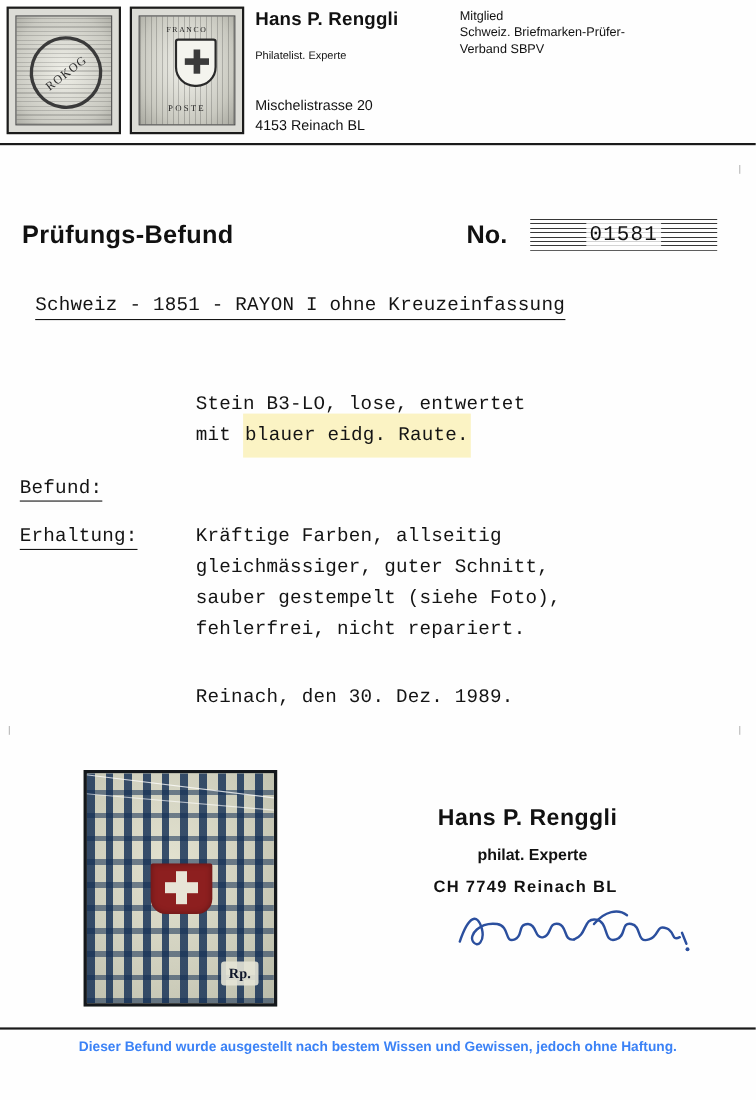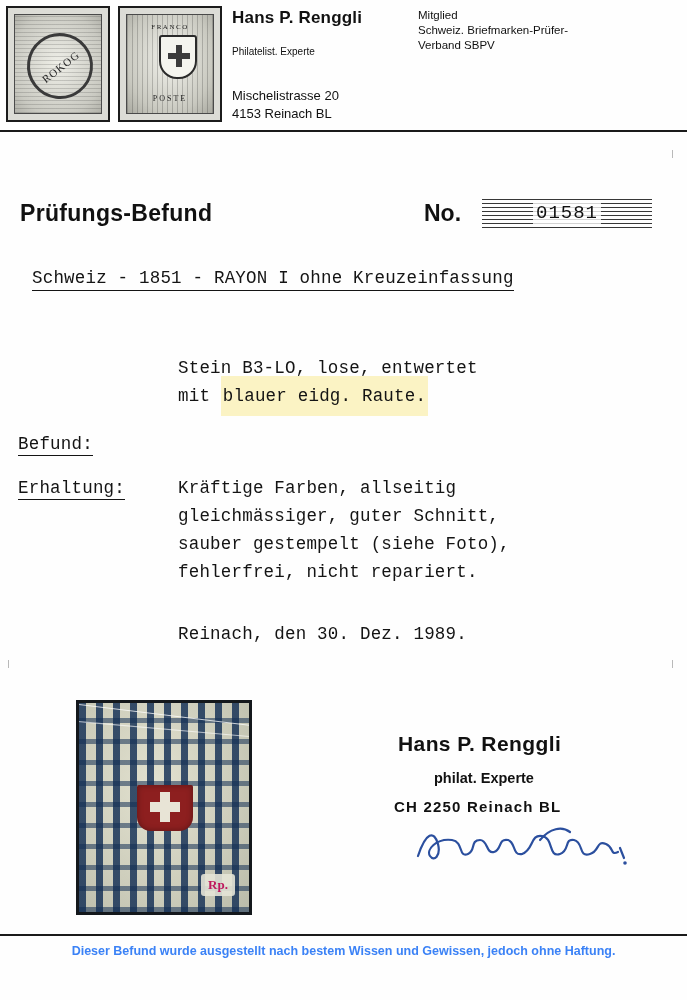--- a/index.html
+++ b/index.html
@@ -323,21 +323,21 @@
     position: absolute;
     right: 14px;
     bottom: 16px;
     width: 34px;
     height: 22px;
     background: rgba(228,228,214,0.9);
     border-radius: 3px;
     font-family: "Liberation Serif", serif;
     font-weight: bold;
     font-size: 13px;
-    color: #be185d;
+    color: #0f172a;
     text-align: center;
     line-height: 22px;
   }
   .photo-crease {
     position: absolute;
     left: -10px;
     top: 12px;
     width: 200px;
     height: 1px;
     background: rgba(255,255,255,0.75);
@@ -472,21 +472,21 @@
     <div class="photo-paper"></div>
     <div class="photo-grid"></div>
     <div class="photo-shield"></div>
     <div class="photo-rp">Rp.</div>
     <div class="photo-crease"></div>
     <div class="photo-crease2"></div>
   </div>
 
   <div class="sig-name">Hans P. Renggli</div>
   <div class="sig-role">philat. Experte</div>
-  <div class="sig-addr">CH 2250 Reinach BL</div>
+  <div class="sig-addr">CH 7749 Reinach BL</div>
   <div class="sig-ink">
     <svg width="220" height="60" viewBox="0 0 220 60" xmlns="http://www.w3.org/2000/svg">
       <g fill="none" stroke="#2b4f9e" stroke-width="2.2" stroke-linecap="round">
         <path d="M6 38 C 14 14, 22 12, 26 26 C 29 38, 22 44, 18 38 C 14 32, 24 20, 40 22 C 52 24, 46 40, 56 36 C 64 33, 58 22, 68 22 C 76 22, 74 36, 82 34 C 90 32, 86 20, 96 22 C 104 24, 100 38, 110 36"></path>
         <path d="M110 36 C 122 32, 118 16, 130 18 C 142 20, 136 40, 148 36 C 158 33, 152 20, 162 22 C 172 24, 166 40, 178 36 C 188 33, 184 22, 194 26 C 202 29, 198 38, 206 34"></path>
         <path d="M128 22 C 138 10, 150 8, 158 14"></path>
         <path d="M208 30 l 4 10"></path>
       </g>
       <circle cx="213" cy="45" r="1.8" fill="#2b4f9e"></circle>
     </svg>

